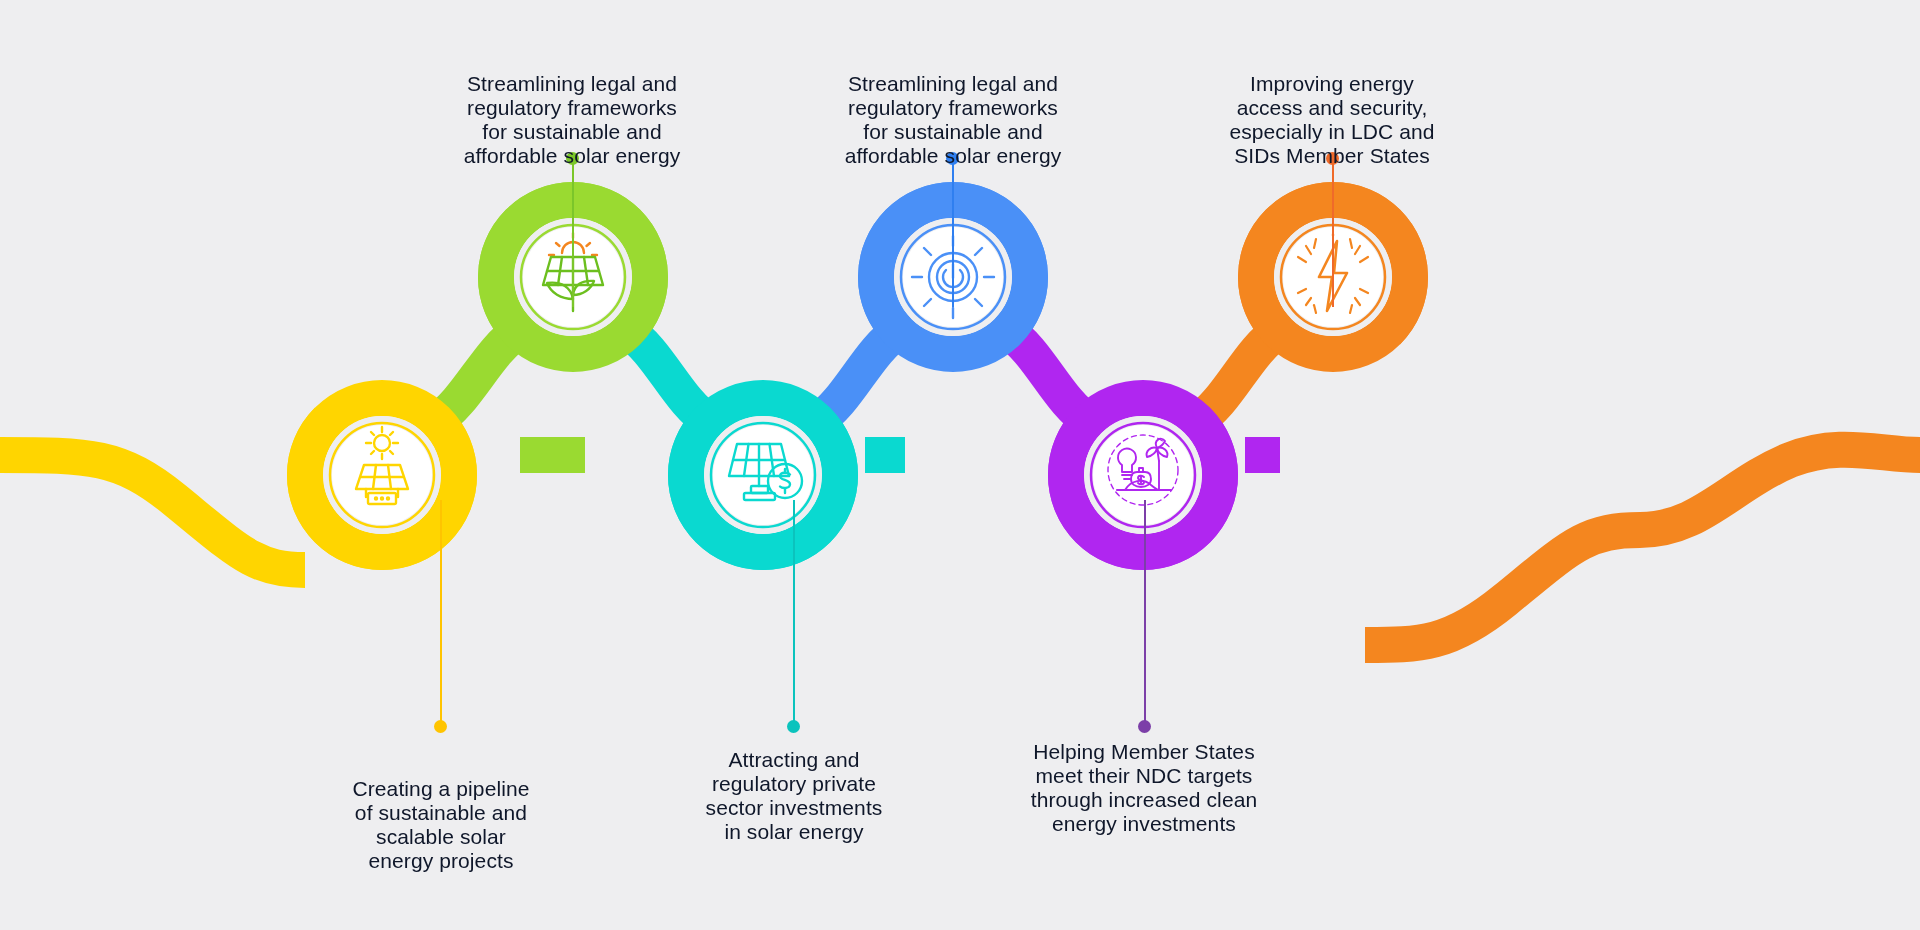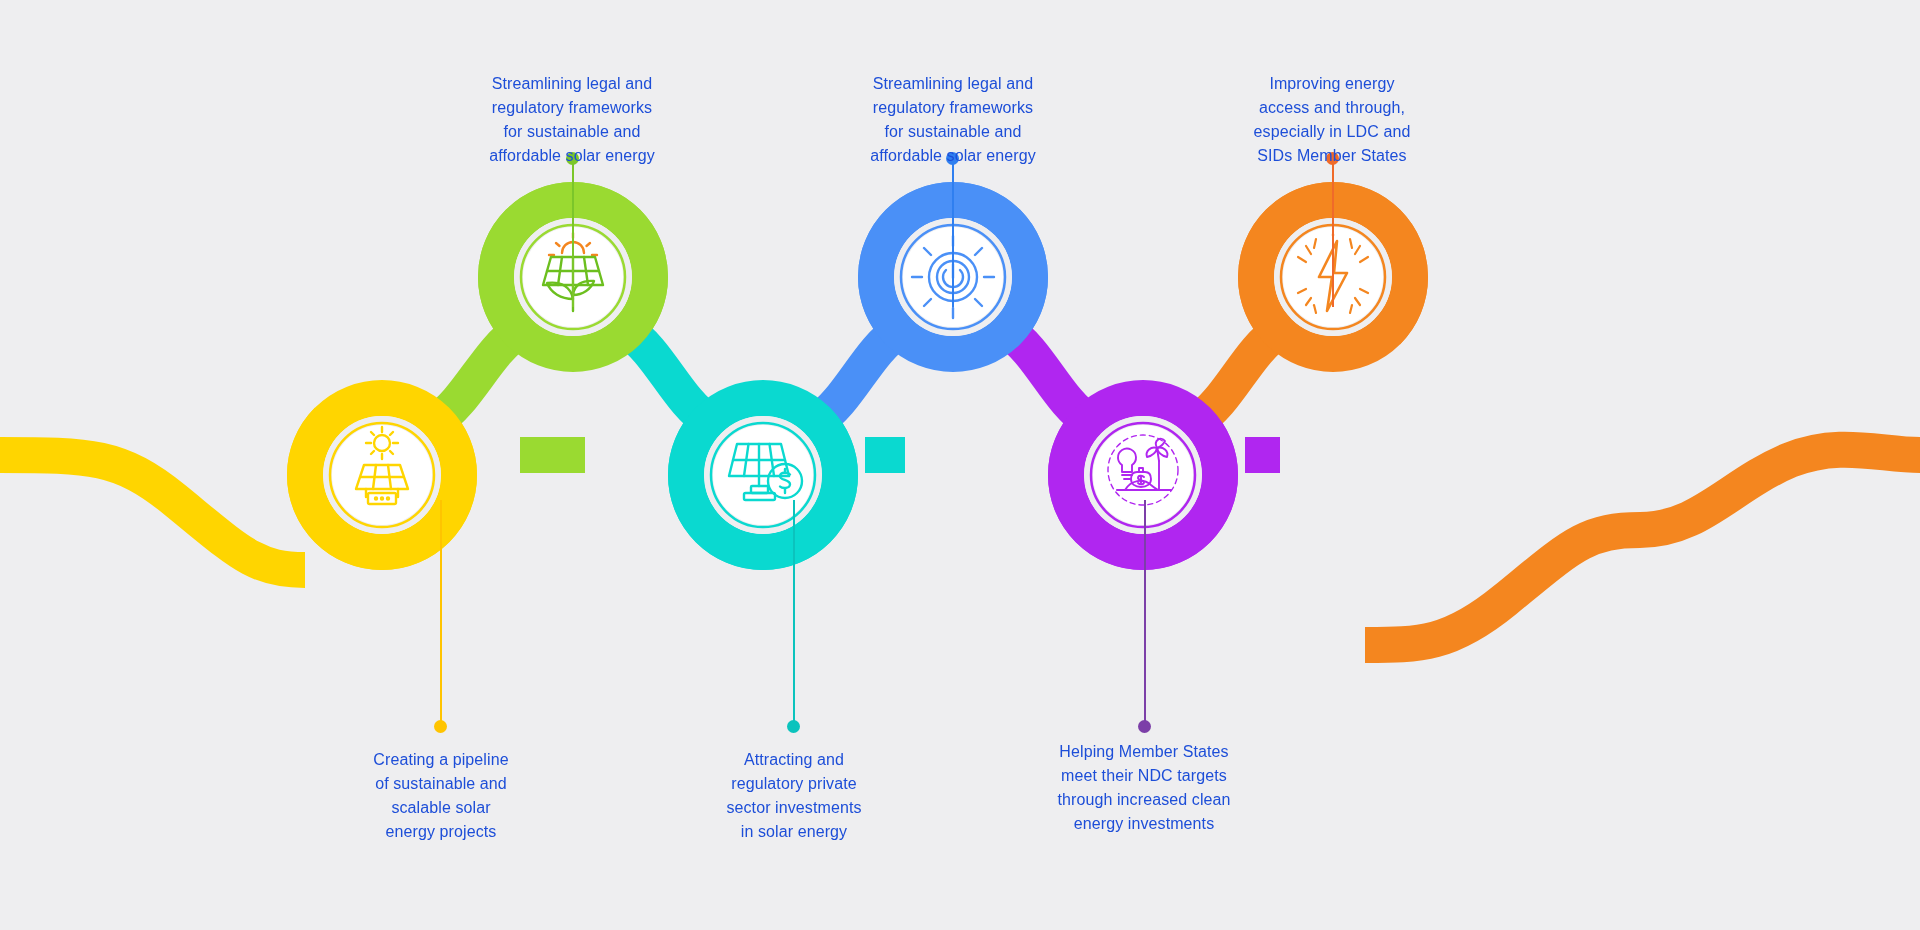--- a/index.html
+++ b/index.html
@@ -8,23 +8,23 @@
     background:#eeeef0;
     font-family:"Liberation Sans", sans-serif;
     overflow:hidden;
     position:relative;
   }
   #stage{position:absolute;inset:0;}
   .ribbon{position:absolute;left:0;top:0;width:1920px;height:930px;}
   .label{
     position:absolute;
     text-align:center;
-    font-size:16px;
+    font-size:21px;
     line-height:24px;
-    color:#1d4ed8;
+    color:#0f172a;
     letter-spacing:.1px;
     white-space:pre-line;
   }
   .stem{position:absolute;width:2px;}
   .dot{position:absolute;width:13px;height:13px;border-radius:50%;}
   .icon svg{display:block;}
 </style>
 </head>
 <body>
 
@@ -89,21 +89,21 @@
         <line x1="50" y1="42" x2="53" y2="66"></line>
         <path d="M28 66 L28 74 M60 66 L60 74"></path>
         <rect x="30" y="70" width="28" height="11" rx="1.5"></rect>
         <circle cx="38" cy="75.5" r="1"></circle>
         <circle cx="44" cy="75.5" r="1"></circle>
         <circle cx="50" cy="75.5" r="1"></circle>
       </svg>
     </div>
     <div class="stem" style="left:440px;top:500px;height:225px;background:#ffc400;"></div>
     <div class="dot" style="left:434px;top:720px;background:#ffc400;"></div>
-    <div class="label" style="left:300px;top:748px;width:282px;">Creating a pipeline
+    <div class="label" style="left:300px;top:777px;width:282px;">Creating a pipeline
 of sustainable and
 scalable solar
 energy projects</div>
   </div>
 
   <div>
     <svg style="position:absolute;left:478px;top:182px;" width="190" height="190" viewBox="0 0 190 190">
       <circle cx="95" cy="95" r="77" fill="none" stroke="#9ada31" stroke-width="36"></circle>
       <circle cx="95" cy="95" r="59" fill="#eeeef0"></circle>
       <circle cx="95" cy="95" r="52" fill="none" stroke="#9ada31" stroke-width="2.5"></circle>
@@ -264,18 +264,18 @@
           <line x1="9" y1="60" x2="17" y2="56"></line>
           <line x1="61" y1="80" x2="63" y2="72"></line>
           <line x1="71" y1="72" x2="66" y2="65"></line>
           <line x1="79" y1="60" x2="71" y2="56"></line>
         </g>
       </svg>
     </div>
     <div class="stem" style="left:1332px;top:162px;height:145px;background:#ef6a2a;"></div>
     <div class="dot" style="left:1326px;top:152px;background:#ef6a2a;"></div>
     <div class="label" style="left:1195px;top:72px;width:274px;">Improving energy
-access and through,
+access and security,
 especially in LDC and
 SIDs Member States</div>
   </div>
 
 </div>
 
 </body></html>

